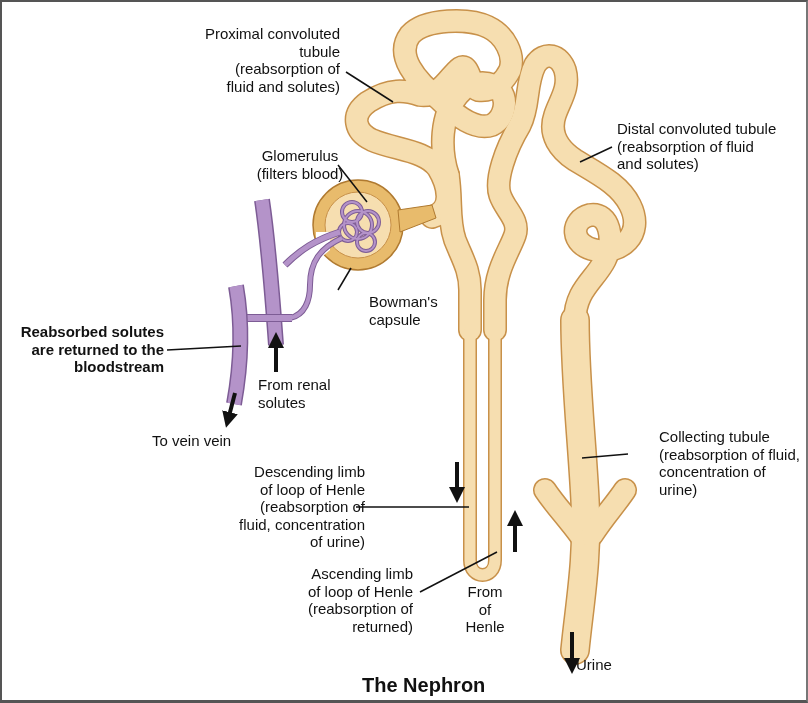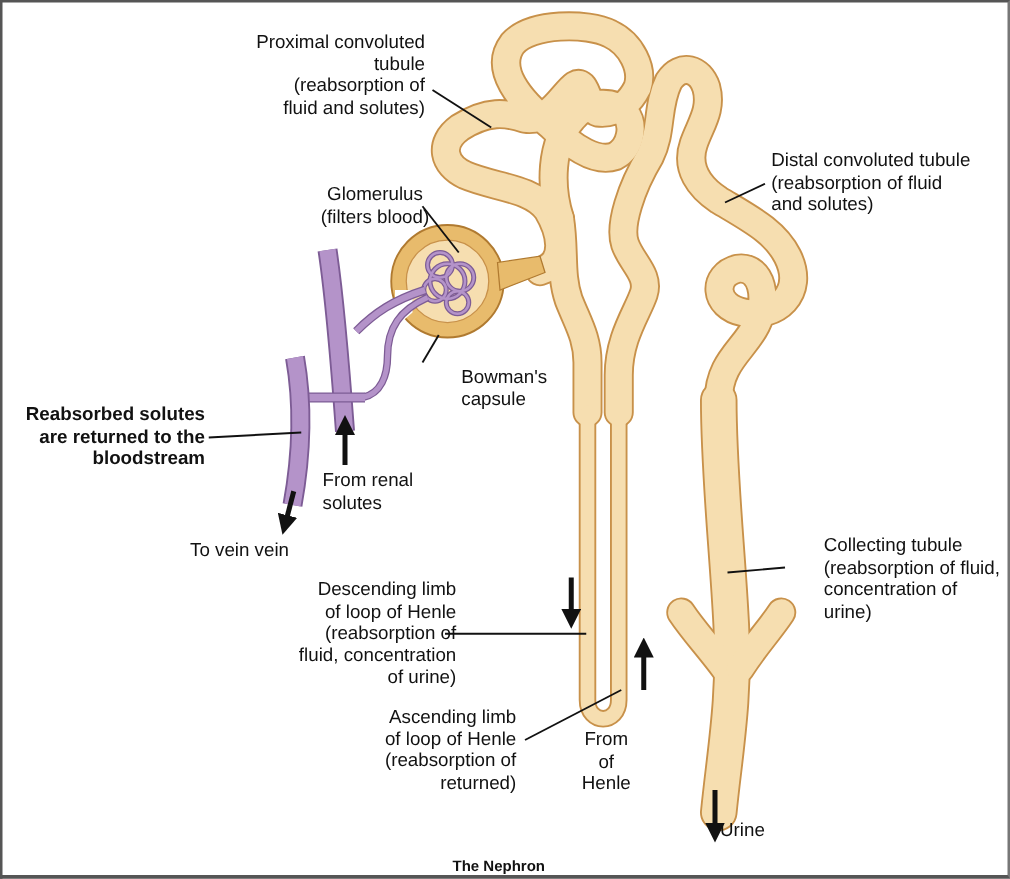--- a/index.html
+++ b/index.html
@@ -3,21 +3,21 @@
 <meta charset="utf-8">
 <style>
   html, body { margin: 0; padding: 0; background: #ffffff; }
   body { width: 808px; height: 703px; position: relative; overflow: hidden; font-family: "Liberation Sans", sans-serif; }
   .frame { position: absolute; left: 0; top: 0; width: 808px; height: 703px; box-sizing: border-box; border-top: 2px solid #555; border-left: 2px solid #555; border-right: 2px solid #777; border-bottom: 3px solid #555; background: #fff; }
   svg.art { position: absolute; left: 0; top: 0; }
   .lbl { position: absolute; font-size: 15px; line-height: 17.5px; color: #111; white-space: pre-line; }
   .r { text-align: right; }
   .c { text-align: center; }
   .l { text-align: left; }
-  .title { position: absolute; font-size: 12px; font-weight: bold; color: #111; margin-top: 12px; }
+  .title { position: absolute; font-size: 20px; font-weight: bold; color: #111; }
 </style>
 </head>
 <body>
 
 <div class="frame"></div>
 
 <svg class="art" width="808" height="703" viewBox="0 0 808 703">
   <defs>
     <marker id="ah" markerWidth="4" markerHeight="4" refX="2" refY="2" orient="auto" markerUnits="strokeWidth">
       <path d="M0,0 L4,2 L0,4 z" fill="#111"></path>

